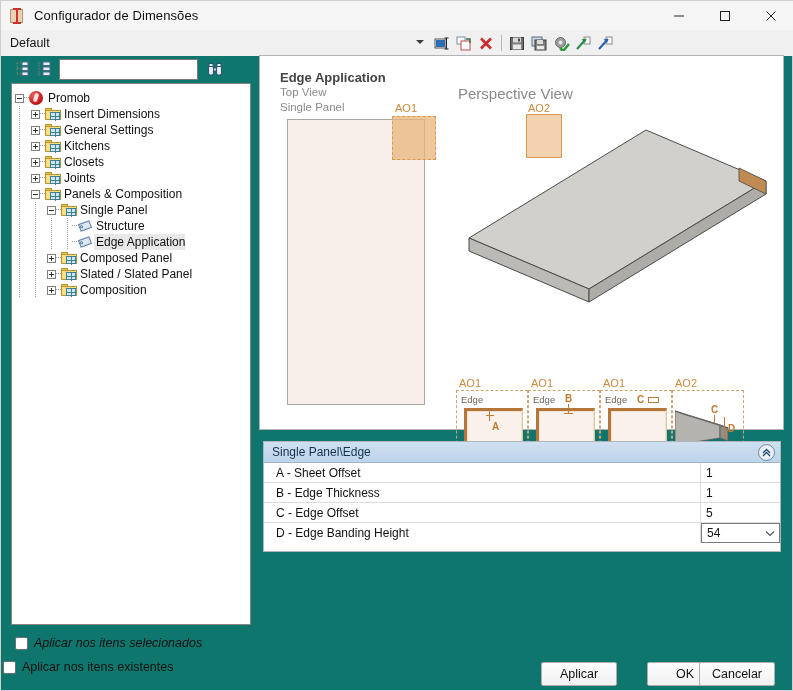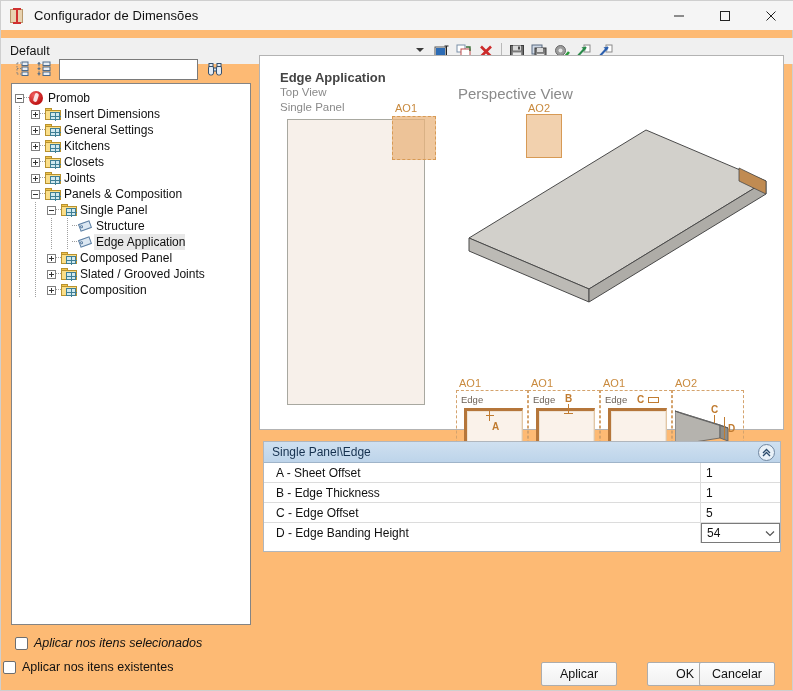--- a/index.html
+++ b/index.html
@@ -8,21 +8,21 @@
     width: 793px; height: 691px;
     font-family: "Liberation Sans", sans-serif;
     font-size: 12px;
     color: #1a1a1a;
     background: #f0f0f0;
     overflow: hidden;
   }
   #app {
     position: relative;
     width: 793px; height: 691px;
-    background: #fdba74;
+    background: #0f766e;
     border: 1px solid #cfcfcf;
   }
 
   
   #titlebar {
     position: absolute; left: 0; top: 0; width: 793px; height: 29px;
     background: #f5f5f5;
     display: flex; align-items: center;
   }
   #titlebar .app-icon {
@@ -47,21 +47,21 @@
   .wbtn {
     width: 46px; height: 29px; display: flex; align-items: center; justify-content: center;
     color: #222;
   }
   .wbtn svg { display: block; }
 
   
   #presetrow {
     position: absolute; left: 0; top: 29px; width: 793px; height: 26px;
     background: #f0f0f0;
-    display: flex; align-items: center; margin-top: 8px;
+    display: flex; align-items: center;
   }
   #preset-combo {
     position: absolute; left: 4px; top: 1px; width: 425px; height: 23px;
     background: #f0f0f0; display: flex; align-items: center;
   }
   #preset-value { padding-left: 5px; font-size: 12.5px; color: #111; }
   #preset-arrow {
     position: absolute; right: 6px; top: 9px;
     width: 0; height: 0; border-left: 4px solid transparent; border-right: 4px solid transparent;
     border-top: 4px solid #3a3a3a;
@@ -569,21 +569,21 @@
               <span class="exp plus"></span>
               <span class="dots"></span>
             </span>
             <span class="ico">
               <span class="folder">
                 <span class="tab"></span>
                 <span class="body"></span>
                 <span class="grid"></span>
               </span>
             </span>
-            <span class="tlabel">Slated / Grooved Joints</span>
+            <span class="tlabel">Slated / Slated Panel</span>
           </div>
           <div class="trow">
             <span class="tw">
               <span class="vline" style="left: 7px;"></span>
             </span>
             <span class="tw">
               <span class="vline" style="left: 7px;"></span>
             </span>
             <span class="tw">
               <span class="exp plus"></span>

